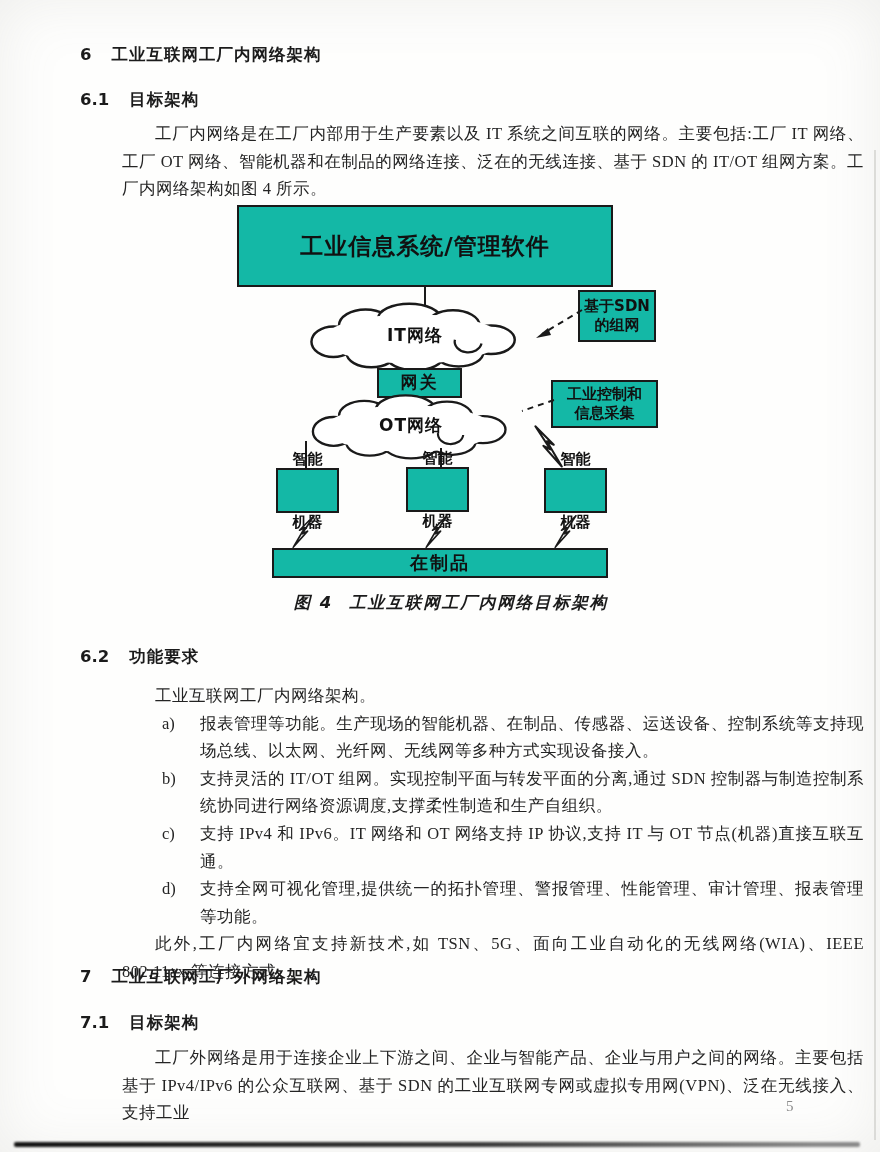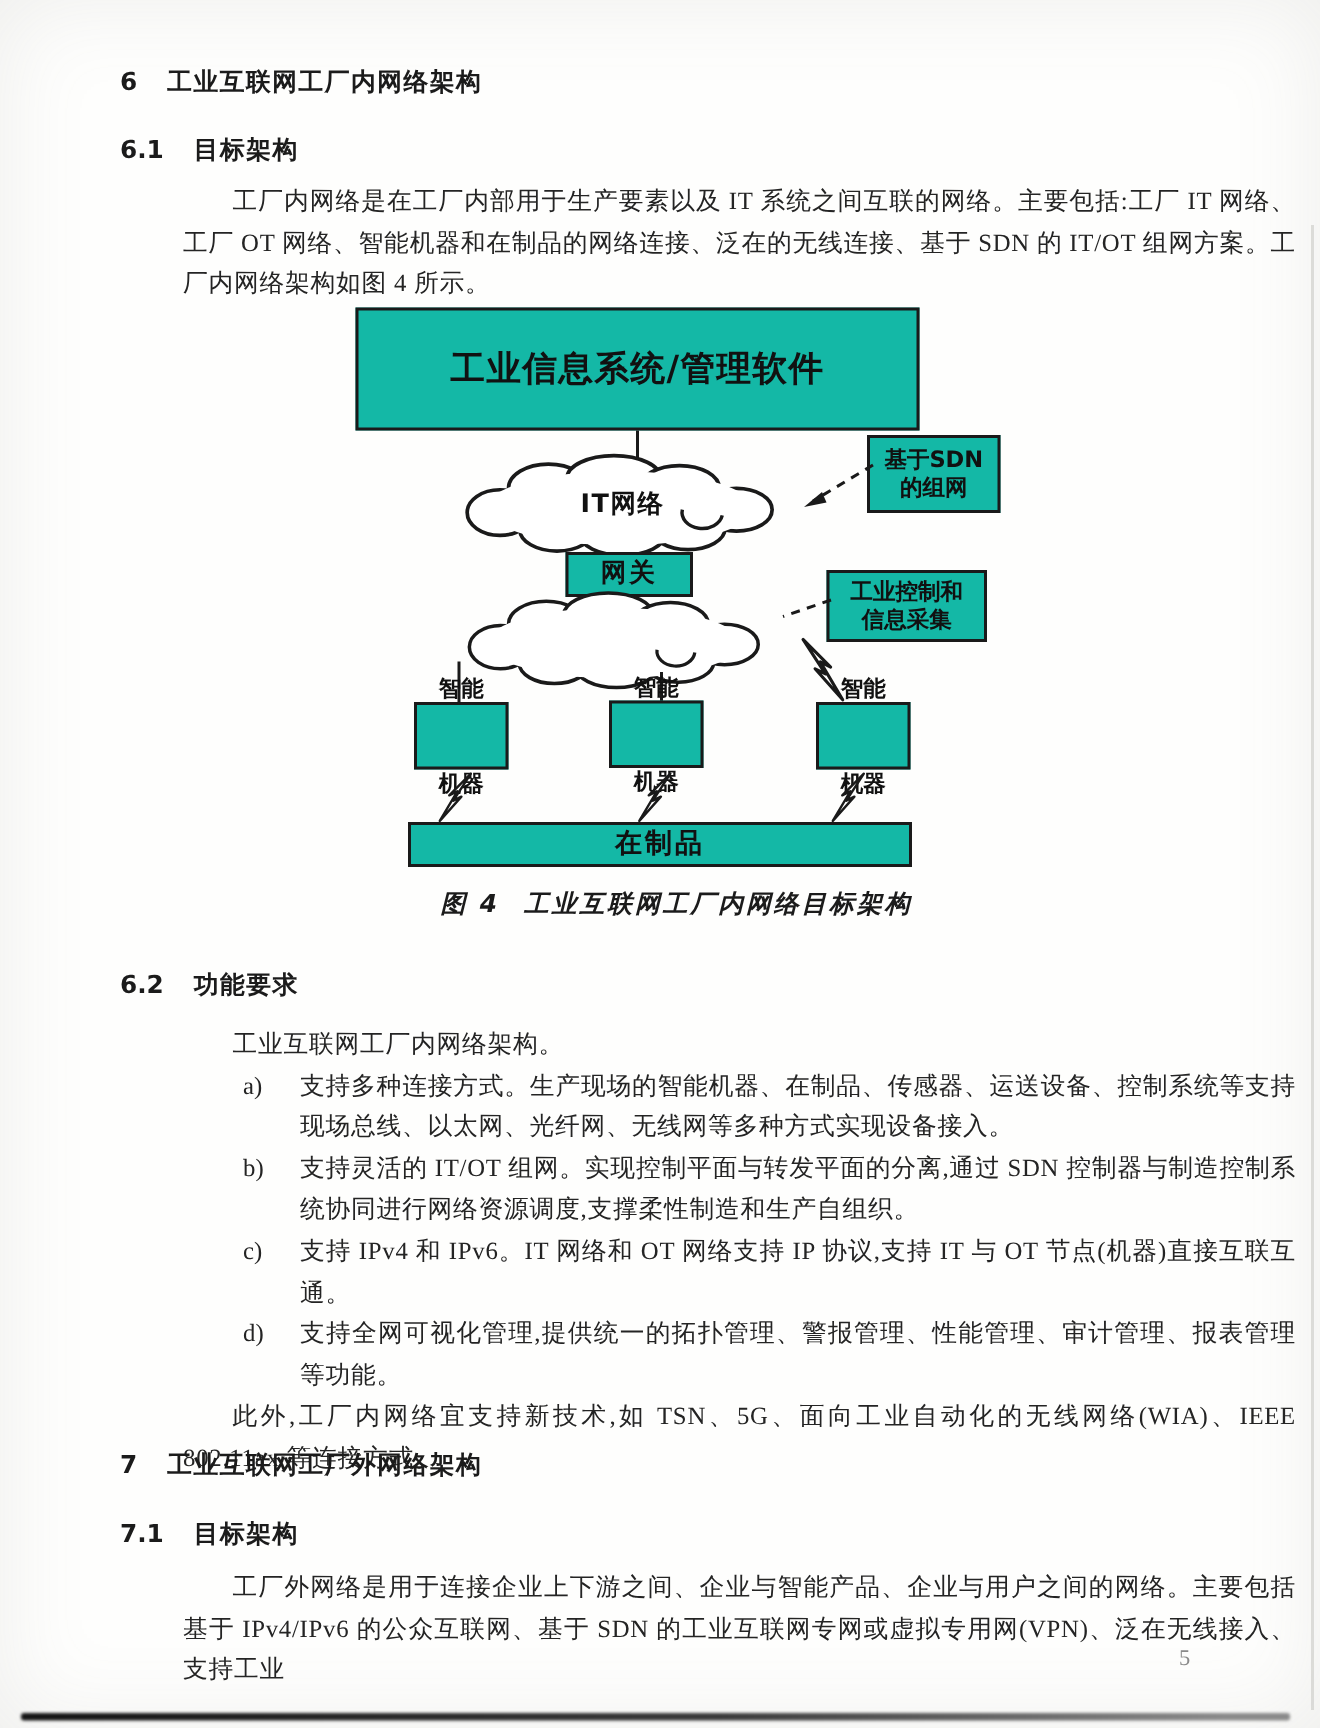--- a/index.html
+++ b/index.html
@@ -52,21 +52,21 @@
   
   #diagram{left:0;top:200px;width:880px;height:390px;}
   .dbox{
     position:absolute;background:#14b8a6;border:2px solid #1a1a1a;
     display:flex;flex-direction:column;align-items:center;justify-content:center;
     font-family:"DejaVu Sans","Liberation Sans",sans-serif;
     font-weight:bold;color:#111;text-align:center;box-sizing:border-box;
     line-height:1.25;
   }
   #top-box{left:237px;top:5px;width:376px;height:82px;border-width:2.5px;font-size:23px;letter-spacing:1px;}
-  #sdn-box{left:578px;top:90px;width:89px;height:52px;font-size:15px;}
+  #sdn-box{left:578px;top:90px;width:78px;height:52px;font-size:15px;}
   #gateway-box{left:377px;top:168px;width:85px;height:30px;font-size:17px;letter-spacing:2px;}
   #control-box{left:551px;top:180px;width:107px;height:48px;font-size:15px;}
   .machine-box{width:63px;height:45px;font-size:15px;gap:44px;}
   #machine-left{left:276px;top:268px;}
   #machine-mid{left:406px;top:267px;}
   #machine-right{left:544px;top:268px;}
   #wip-box{left:272px;top:348px;width:336px;height:30px;font-size:18px;letter-spacing:2px;}
   .cloud-wrap{position:absolute;}
   .cloud-label{
     position:absolute;left:0;right:0;text-align:center;
@@ -153,20 +153,21 @@
           <ellipse cx="114" cy="22" rx="33" ry="16"></ellipse>
           <ellipse cx="160" cy="29" rx="28" ry="16"></ellipse>
           <ellipse cx="200" cy="44" rx="25" ry="15"></ellipse>
           <ellipse cx="166" cy="57" rx="26" ry="15"></ellipse>
           <ellipse cx="120" cy="61" rx="30" ry="15"></ellipse>
           <ellipse cx="74" cy="58" rx="26" ry="15"></ellipse>
         </g>
         <ellipse cx="118" cy="43" rx="94" ry="26" fill="#fff" stroke="none"></ellipse>
         <path d="M150,48 a14,11 0 0 0 28,2" fill="none" stroke="#1a1a1a" stroke-width="2.4"></path>
       </svg>
+      <div class="cloud-label">OT网络</div>
     </div>
 
     <div id="control-box" class="dbox">
       <span>工业控制和</span>
       <span>信息采集</span>
     </div>
     <svg class="svg-abs" style="left:520px;top:196px;" width="36" height="20" viewBox="0 0 36 20">
       <line x1="34" y1="4" x2="2" y2="15" stroke="#1a1a1a" stroke-width="2" stroke-dasharray="6,5"></line>
     </svg>
 
@@ -212,21 +213,21 @@
   </div>
 
   <div id="h62" class="abs h-sec">
     <span class="num">6.2</span><span>功能要求</span>
   </div>
 
   <div id="flow62" class="abs body-text">
     <div class="indent">工业互联网工厂内网络架构。</div>
     <div class="li">
       <span class="marker">a)</span>
-      <span>支持多种连接方式。生产现场的智能机器、在制品、传感器、运送设备、控制系统等支持现场总线、以太网、光纤网、无线网等多种方式实现设备接入。</span>
+      <span>报表管理等功能。生产现场的智能机器、在制品、传感器、运送设备、控制系统等支持现场总线、以太网、光纤网、无线网等多种方式实现设备接入。</span>
     </div>
     <div class="li">
       <span class="marker">b)</span>
       <span>支持灵活的 IT/OT 组网。实现控制平面与转发平面的分离,通过 SDN 控制器与制造控制系统协同进行网络资源调度,支撑柔性制造和生产自组织。</span>
     </div>
     <div class="li">
       <span class="marker">c)</span>
       <span>支持 IPv4 和 IPv6。IT 网络和 OT 网络支持 IP 协议,支持 IT 与 OT 节点(机器)直接互联互通。</span>
     </div>
     <div class="li">

